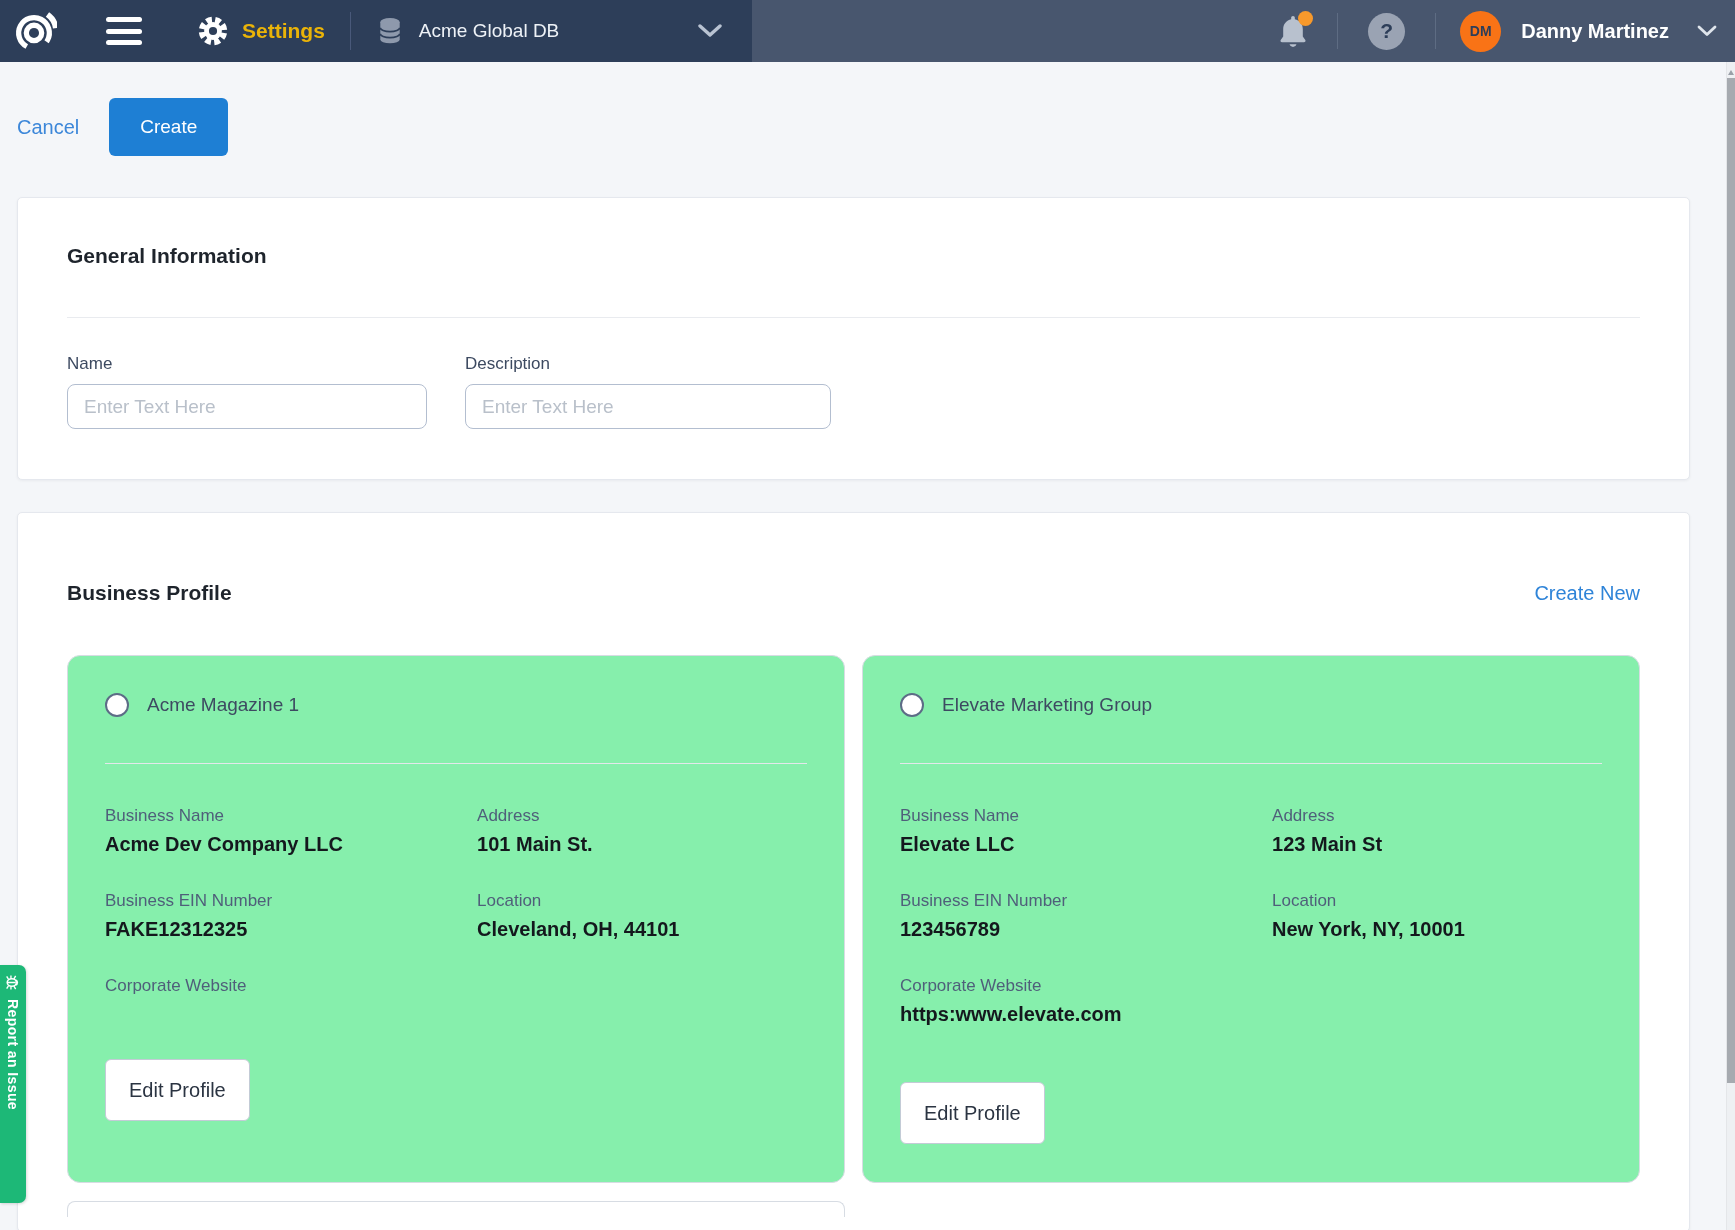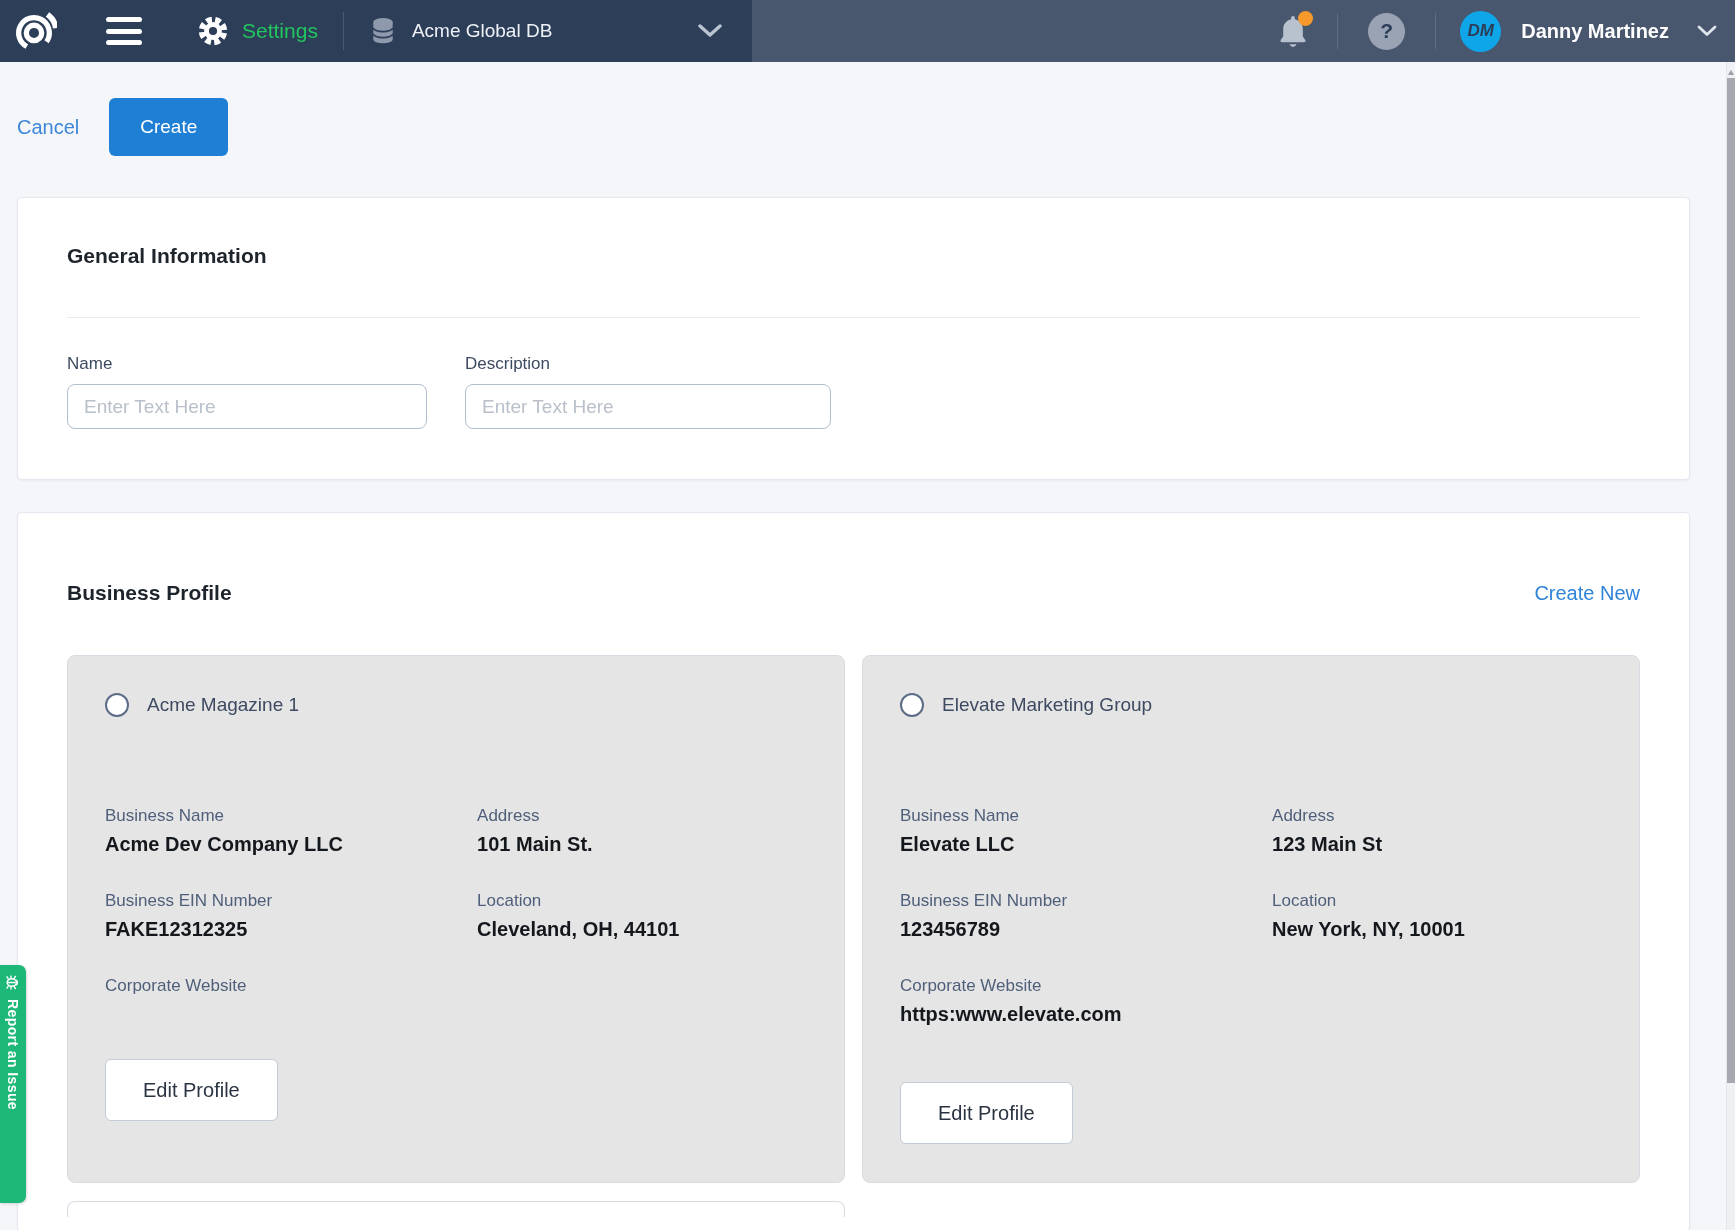--- a/index.html
+++ b/index.html
@@ -7,31 +7,31 @@
   body { font-family:"Liberation Sans", sans-serif; background:#f4f6f9; position:relative; }
 
   
   .topnav { height:62px; display:flex; }
   .nav-left { width:752px; background:#2d3e59; display:flex; align-items:center; }
   .nav-right { flex:1; background:#48566e; display:flex; align-items:center; justify-content:flex-end; }
   .logo-wrap { margin-left:9px; width:50px; height:50px; display:flex; align-items:center; justify-content:center; }
   .hamburger { margin-left:47px; width:36px; height:28px; display:flex; flex-direction:column; justify-content:space-between; cursor:pointer; background:none; border:none; }
   .hamburger span { display:block; height:5px; border-radius:3px; background:#fff; }
   .nav-gear { margin-left:55px; }
-  .nav-settings-label { margin-left:13px; color:#22c55e; font-size:21px; font-weight:400; }
+  .nav-settings-label { margin-left:13px; color:#eab308; font-size:21px; font-weight:700; }
   .nav-div-left { width:1px; height:38px; background:#49597a; margin-left:25px; }
   .db-selector { display:flex; align-items:center; margin-left:26px; flex:1; cursor:pointer; }
   .db-label { margin-left:16px; color:#eef2f7; font-size:19px; font-weight:500; }
   .db-chevron { margin-left:auto; margin-right:30px; }
   .bell-btn { position:relative; margin-right:28px; background:none; border:none; cursor:pointer; }
   .bell-badge { position:absolute; top:-3px; right:-4px; width:15px; height:15px; border-radius:50%; background:#f7992b; }
   .nav-div-right { width:1px; height:36px; background:#5e6c83; }
   .help-btn { width:37px; height:37px; border-radius:50%; background:#9aa3b3; color:#2d3e59; font-size:21px; font-weight:700; border:none; display:flex; align-items:center; justify-content:center; margin:0 30px; cursor:pointer; }
   .user-menu { display:flex; align-items:center; margin-left:24px; margin-right:10px; cursor:pointer; }
-  .avatar { width:41px; height:41px; border-radius:50%; background:#0ea5e9; color:#2d3e59; font-size:17px; font-weight:700; display:flex; align-items:center; justify-content:center;font-style:italic; }
+  .avatar { width:41px; height:41px; border-radius:50%; background:#f97316; color:#2d3e59; font-size:14px; font-weight:700; display:flex; align-items:center; justify-content:center; }
   .user-name { margin-left:20px; color:#fff; font-size:20px; font-weight:700; }
   .user-chevron { margin-left:28px; margin-right:8px; }
 
   
   .page-header { display:flex; align-items:center; padding:36px 43px 0 17px; }
   .page-title { flex:1; font-size:35px; font-weight:700; color:#1d232b; letter-spacing:-0.5px; }
   .cancel-link { color:#3c87d9; font-size:20px; background:none; border:none; cursor:pointer; margin-right:30px; }
   .create-btn { width:119px; height:58px; background:#1e7fd4; color:#fff; font-size:19px; border:none; border-radius:6px; cursor:pointer; }
 
   
@@ -48,29 +48,29 @@
   .fld-desc .text-input { width:366px; }
   .select-box { width:363px; height:46px; border:1px solid #5d6e88; border-radius:9px; background:#fff; display:flex; align-items:center; cursor:pointer; position:relative; }
   .select-value { font-size:20px; color:#20262e; margin-left:16px; }
   .select-caret { position:absolute; right:3px; top:3px; width:40px; height:38px; background:#e9ebef; border-radius:7px; display:flex; align-items:center; justify-content:center; }
 
   .card-business { margin-top:32px; min-height:720px; }
   .card-business .card-inner { padding:68px 49px 0; }
   .bp-header { display:flex; align-items:center; justify-content:space-between; }
   .create-new-link { color:#2f84d8; font-size:20px; background:none; border:none; cursor:pointer; }
   .profiles-row { display:flex; gap:17px; margin-top:50px; }
-  .profile-card { flex:1; border:1px solid #d7dce3; border-radius:8px; background:#e5e5e5; padding:37px 37px 38px; }
+  .profile-card { flex:1; border:1px solid #d7dce3; border-radius:13px; background:#86efac; padding:37px 37px 38px; }
   .profile-head { display:flex; align-items:center; gap:18px; }
   .radio { width:24px; height:24px; border:2.5px solid #5d6c86; border-radius:50%; background:#fff; cursor:pointer; flex:0 0 auto; }
   .profile-name { font-size:19px; color:#3d4a61; }
   .profile-divider { height:1px; background:#e4e7eb; margin:46px 0 42px; }
   .fields-grid { display:grid; grid-template-columns:53% 47%; row-gap:35px; }
   .field-label { font-size:17px; color:#4f5f7a; margin-bottom:7px; }
   .field-value { font-size:20px; font-weight:700; color:#14181d; }
-  .edit-profile-btn { margin-top:56px; height:62px; padding:0 37px; background:#fff; border:1px solid #c3cbd6; border-radius:6px; font-size:20px; color:#2b3442; cursor:pointer; }
+  .edit-profile-btn { margin-top:56px; height:62px; padding:0 23px; background:#fff; border:1px solid #c3cbd6; border-radius:6px; font-size:20px; color:#2b3442; cursor:pointer; }
   .profile-peek { width:calc(50% - 9px); height:16px; margin-top:18px; border:1px solid #d7dce3; border-bottom:none; border-radius:8px 8px 0 0; background:#fff; }
 
   
   .report-tab { position:absolute; left:0; top:965px; width:26px; height:238px; background:#1db877; border-radius:0 7px 7px 0; display:flex; flex-direction:column; align-items:center; padding-top:9px; cursor:pointer; box-shadow:1px 1px 3px rgba(0,0,0,.15); }
   .report-bug { transform:rotate(90deg); margin-bottom:8px; }
   .report-text { writing-mode:vertical-rl; color:#fff; font-size:14px; font-weight:700; letter-spacing:.4px; white-space:nowrap; }
 
   
   .scrollbar { position:absolute; right:0; top:62px; width:9px; bottom:0; background:#eef0f3; border-left:1px solid #e4e6e9; }
   .scroll-arrow { position:absolute; top:8px; left:1px; width:0; height:0; border-left:3.5px solid transparent; border-right:3.5px solid transparent; border-bottom:5px solid #9aa0a8; }

